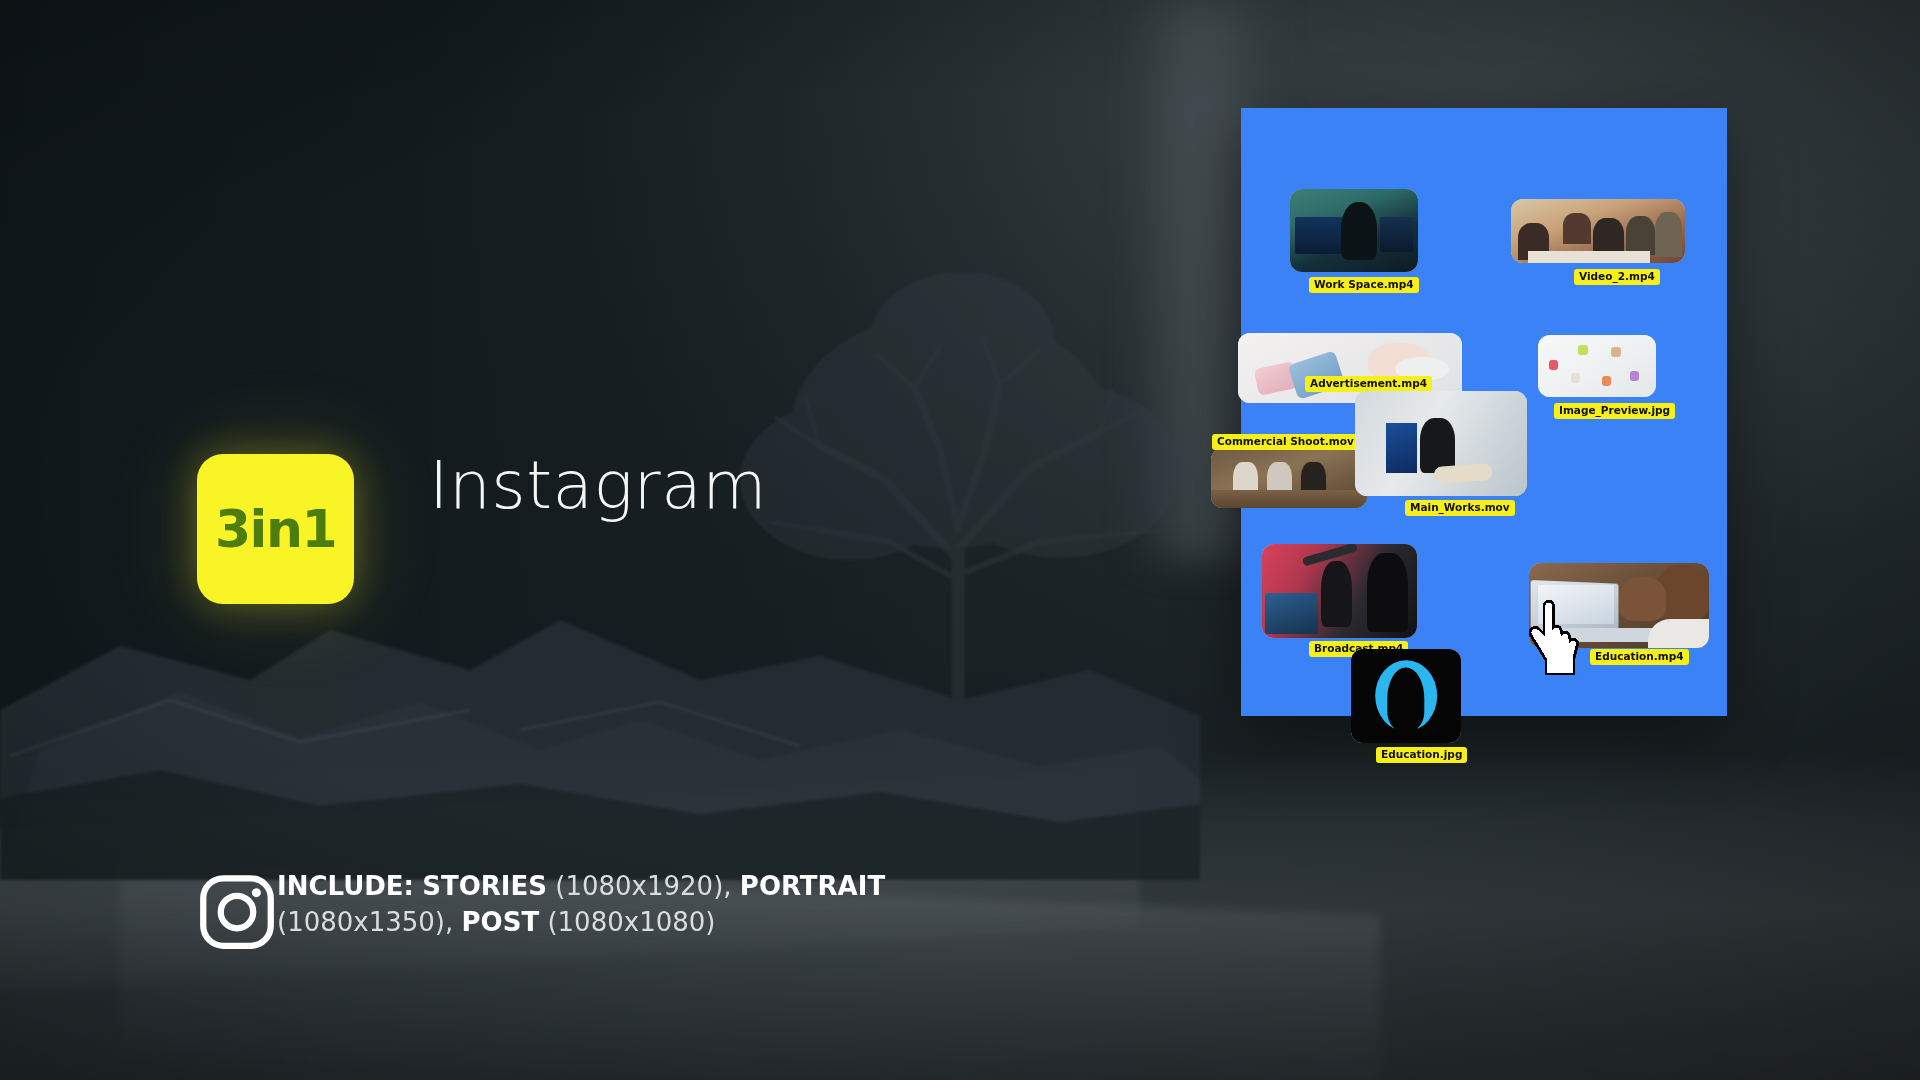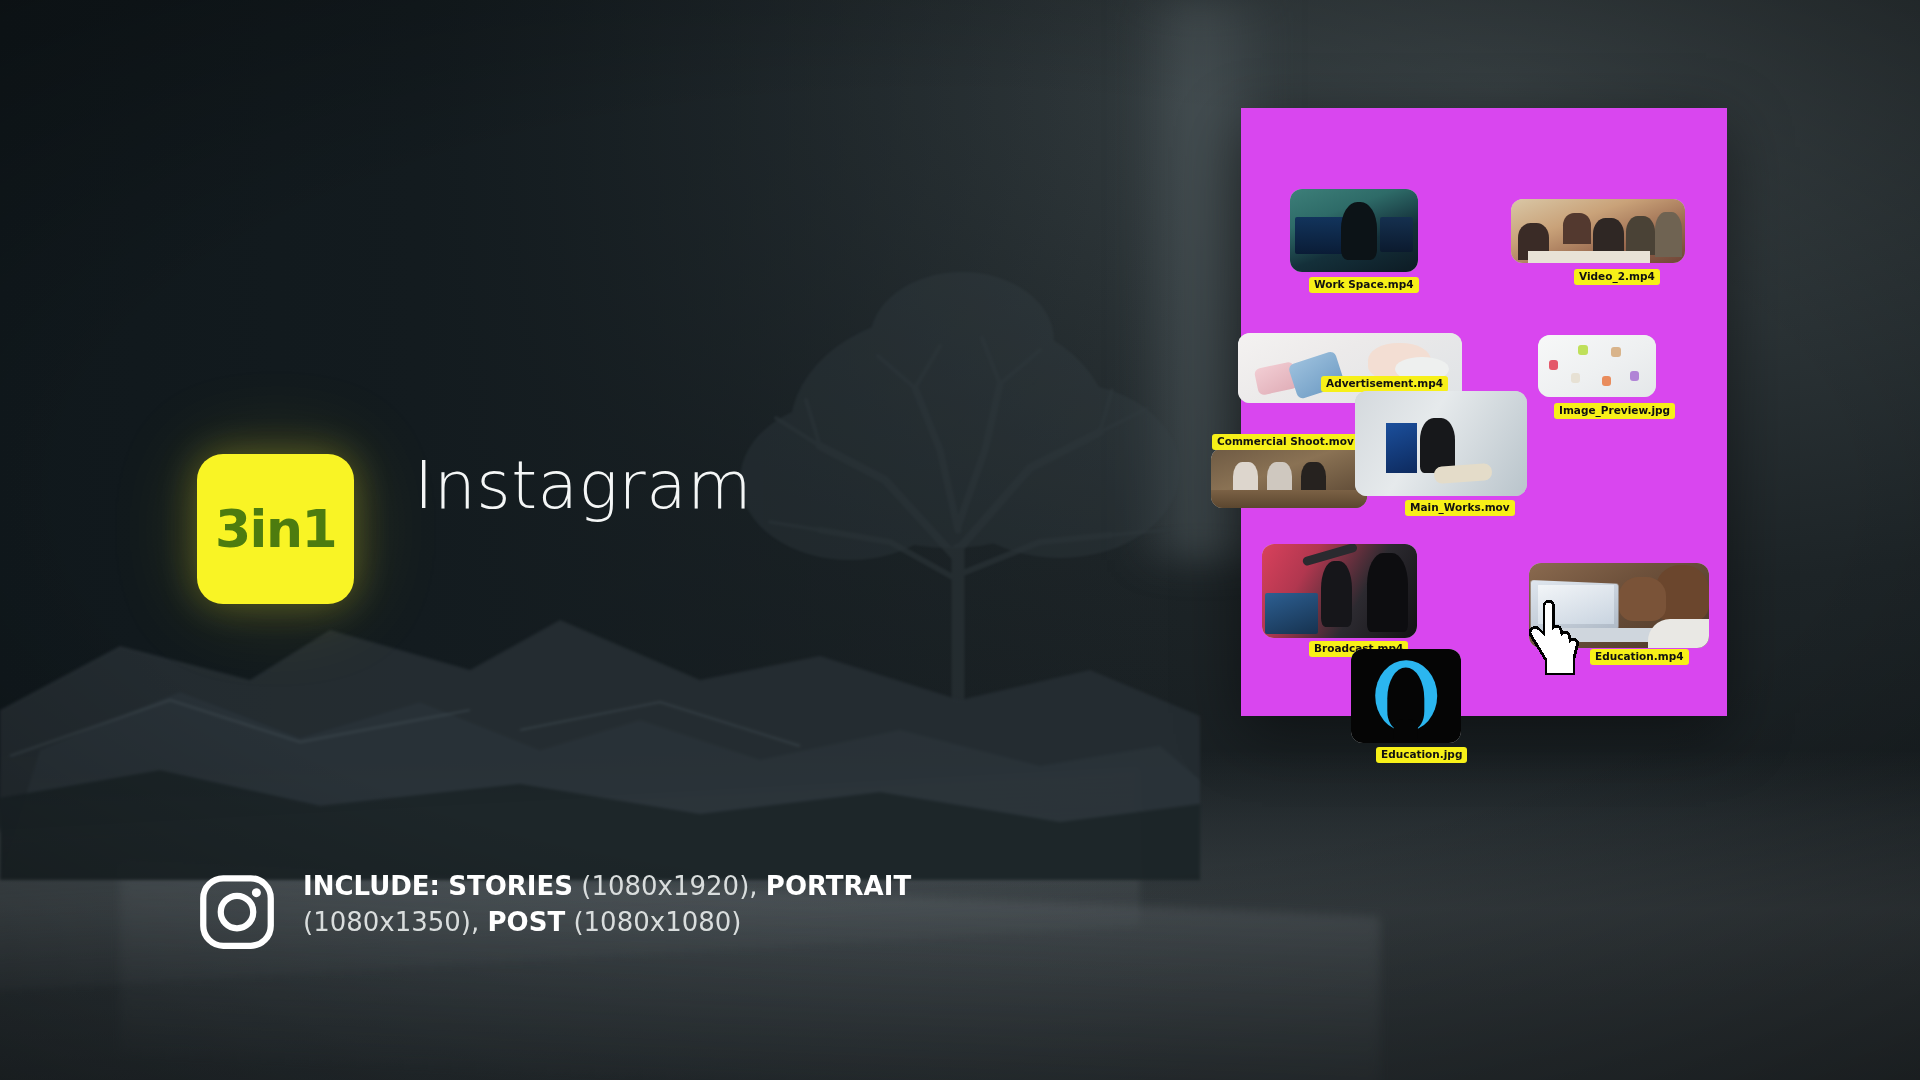--- a/index.html
+++ b/index.html
@@ -59,48 +59,48 @@
     position:absolute; left:197px; top:454px; width:157px; height:150px;
     background:#f9f425; border-radius:26px;
     box-shadow:0 0 38px rgba(240,236,40,.30), 0 0 90px rgba(240,236,40,.15);
     display:flex; align-items:center; justify-content:center;
   }
   .badge span{
     color:#4d7c0f; font-size:52px; font-weight:bold; letter-spacing:-1.5px;
     font-family:"DejaVu Sans", sans-serif;
   }
 
-  .title-wrap{ position:absolute; left:414px; top:452px; }
+  .title-wrap{ position:absolute; left:429px; top:452px; }
   .title-1{
     color:#f4f6f6; font-size:66px; line-height:68px; font-weight:300;
     letter-spacing:.5px; font-family:"DejaVu Sans", sans-serif;
   }
   .title-2{
     color:#ffffff; font-size:86px; line-height:92px; font-weight:bold;
     letter-spacing:-0.5px; margin-top:4px;
     font-family:"DejaVu Sans", sans-serif;
   }
 
   
   .include-row{
     position:absolute; left:197px; top:868px;
-    display:flex; align-items:flex-start; gap:26px;
+    display:flex; align-items:flex-start; 
   }
   .ig-logo{ width:80px; height:80px; flex:none; margin-top:4px; }
   .include-text{
     color:#e9ecec; font-size:26px; line-height:36px; max-width:760px;
     font-family:"DejaVu Sans", sans-serif;
   }
   .include-text .b{ font-weight:bold; color:#ffffff; }
   .include-text .n{ font-weight:400; color:#d9dddd; }
 
   
   .panel{
     position:absolute; left:1241px; top:108px; width:486px; height:608px;
-    background:#d946ef;
+    background:#3b82f6;
     box-shadow:0 18px 60px rgba(0,0,0,.45);
   }
   .media{
     position:absolute;
     border-radius:12px;
     overflow:hidden;
     background:#cfd4d6;
   }
   .media .ph{ position:absolute; inset:0; }
   .tag{
@@ -278,21 +278,21 @@
 
     <div class="media" style="left:-3px; top:225px; width:224px; height:70px;">
       <div class="ph art-adv">
         <div class="cup2"></div>
           <div class="cup"></div>
           <div class="hand"></div>
         <div class="bowl"></div>
           <div class="plate"></div>
       </div>
     </div>
-    <div class="tag" style="left:80px; top:268px;">Advertisement.mp4</div>
+    <div class="tag" style="left:64px; top:268px;">Advertisement.mp4</div>
 
     <div class="media" style="left:297px; top:227px; width:118px; height:62px;">
       <div class="ph art-imgprev">
         <i style="left:34%;top:16%;background:#bfe05a;"></i>
         <i style="left:62%;top:20%;background:#d9b48b;"></i>
         <i style="left:9%;top:40%;background:#e4596a;"></i>
         <i style="left:28%;top:62%;background:#e7e1d4;"></i>
         <i style="left:54%;top:66%;background:#e98c5c;"></i>
         <i style="left:78%;top:58%;background:#b184d6;"></i>
       </div>

